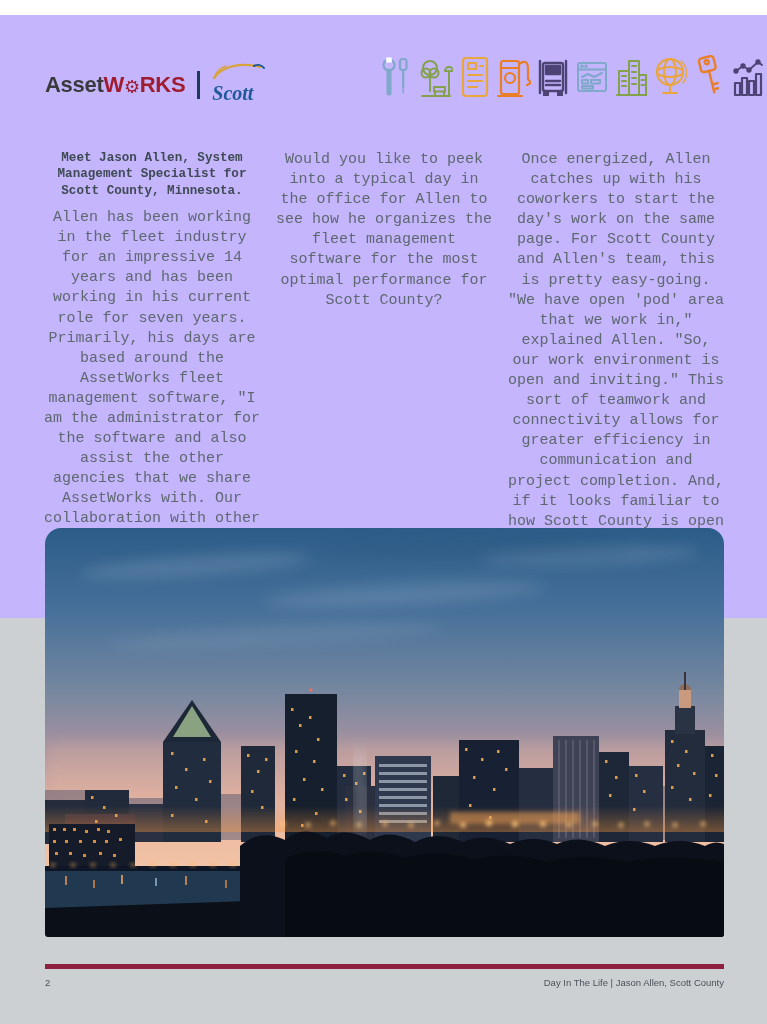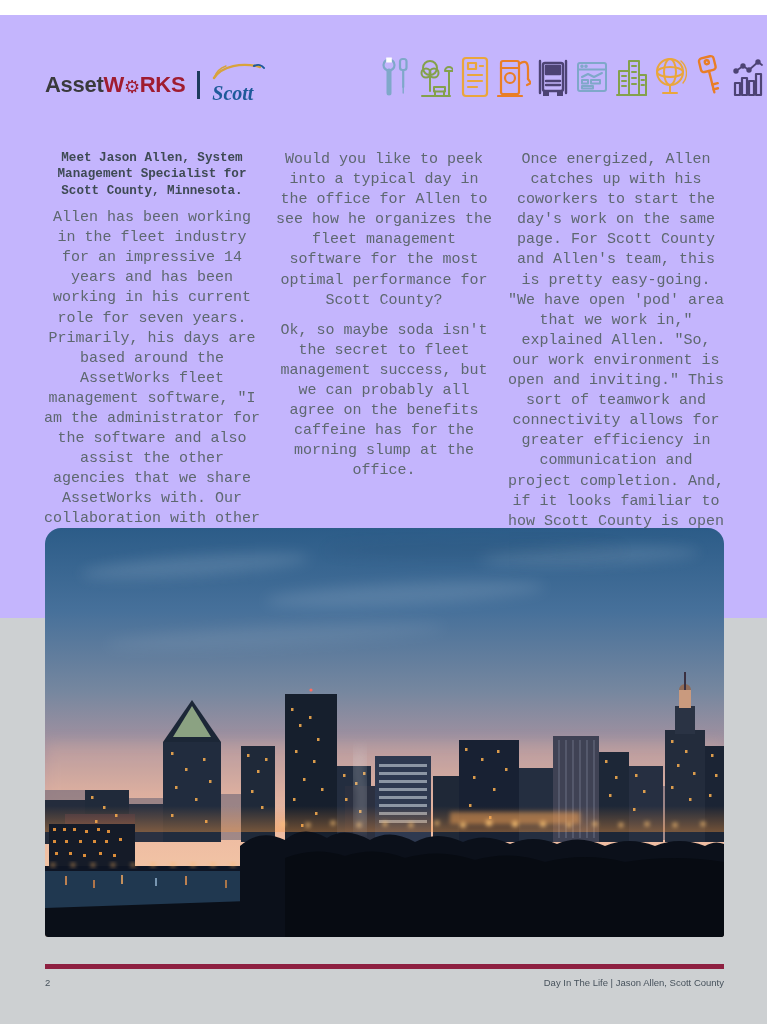--- a/index.html
+++ b/index.html
@@ -184,21 +184,20 @@
     </div>
   </div>
 
   <div class="columns">
     <div class="col">
       <div class="col-heading">Meet Jason Allen, System Management Specialist for Scott County, Minnesota.</div>
       <div class="col-para">Allen has been working in the fleet industry for an impressive 14 years and has been working in his current role for seven years. Primarily, his days are based around the AssetWorks fleet management software, "I am the administrator for the software and also assist the other agencies that we share AssetWorks with. Our collaboration with other agencies has been a challenge at times, but also has shown us that we can all somehow benefit from using the same software." Scott County is in a unique position where it shares an instance of AssetWorks with partner organizations in the local area, allowing for data sharing and benchmarking, best practices and more.</div>
     </div>
     <div class="col">
       <div class="col-para">Would you like to peek into a typical day in the office for Allen to see how he organizes the fleet management software for the most optimal performance for Scott County?</div>
-      <div class="col-para">Ok, so maybe soda isn't the secret to fleet management success, but we can probably all agree on the benefits caffeine has for the morning slump at the office.</div>
     </div>
     <div class="col">
       <div class="col-para">Once energized, Allen catches up with his coworkers to start the day's work on the same page. For Scott County and Allen's team, this is pretty easy-going. "We have open 'pod' area that we work in," explained Allen. "So, our work environment is open and inviting." This sort of teamwork and connectivity allows for greater efficiency in communication and project completion. And, if it looks familiar to how Scott County is open to communicating with its partner organizations, that's because the County recognizes the benefits of networking and working together, both on a macro and micro level.</div>
     </div>
   </div>
 
   <div class="photo">
     <svg viewBox="0 0 679 409" preserveAspectRatio="none">
       <defs>
         <linearGradient id="sky" x1="0" y1="0" x2="0" y2="1">

